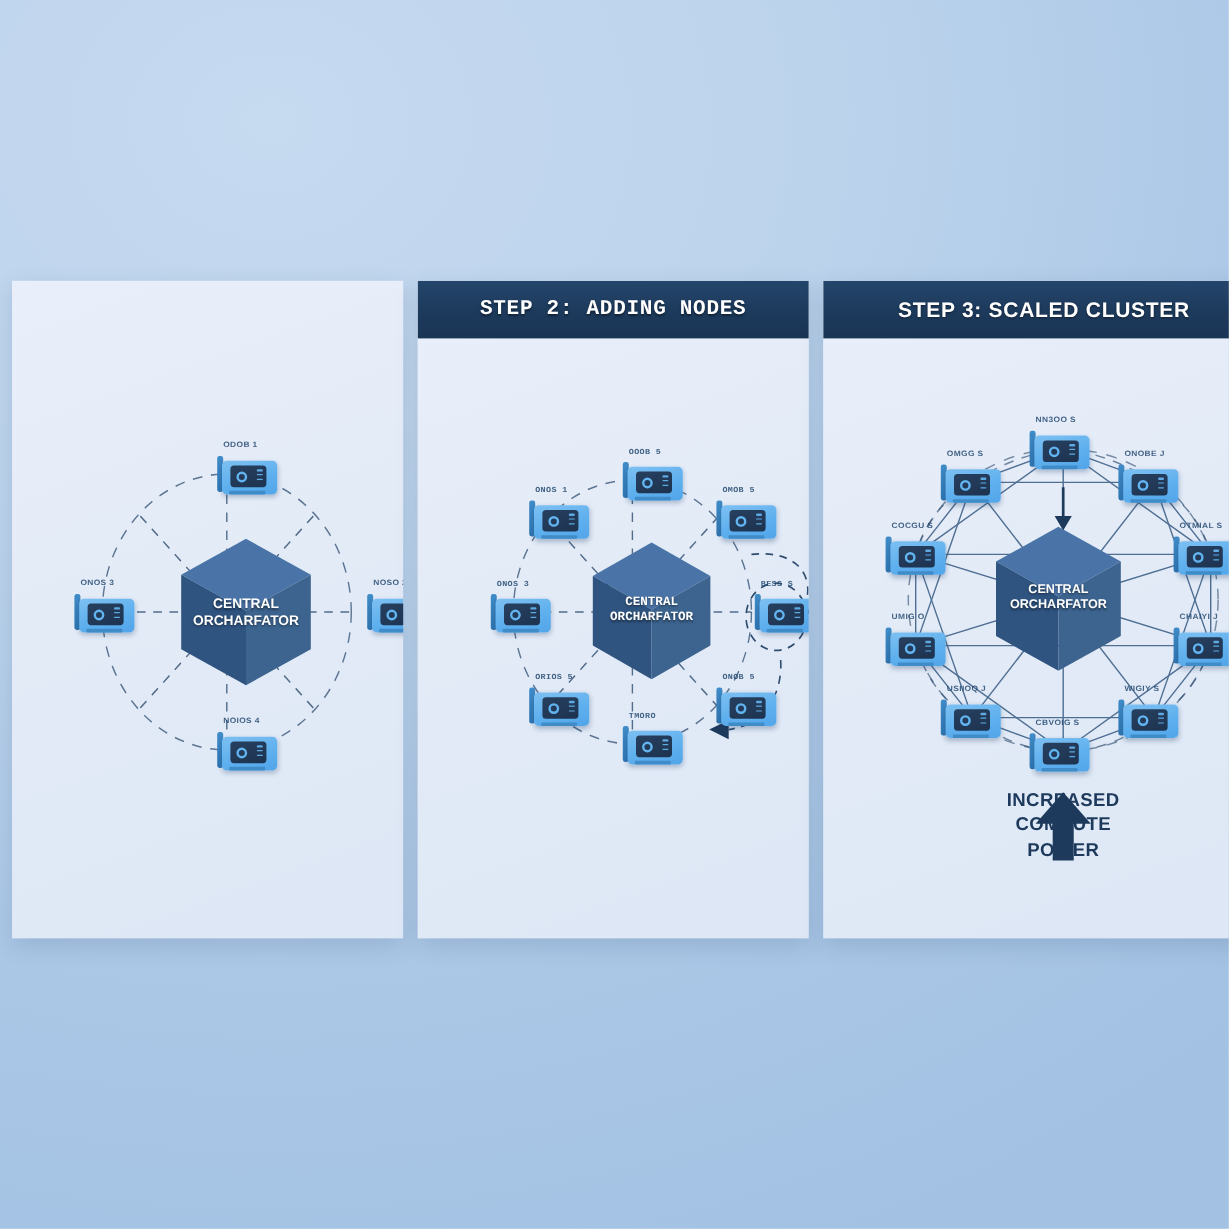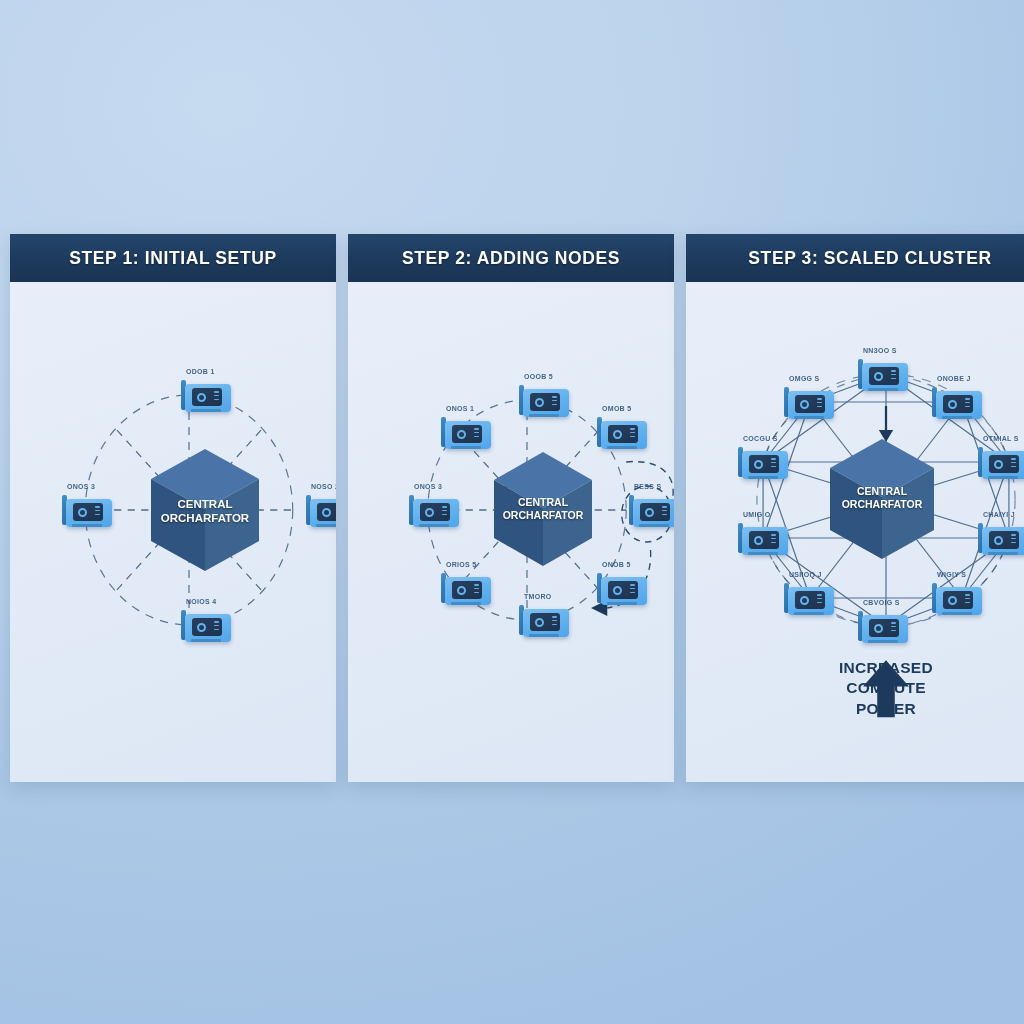--- a/index.html
+++ b/index.html
@@ -11,21 +11,21 @@
   }
   #stage{position:relative;width:1024px;height:1024px;}
 
   .panel{
     position:absolute;top:234px;height:548px;
     background:linear-gradient(160deg,#e9effa 0%,#e3ebf7 45%,#dde7f5 100%);
     box-shadow:0 6px 18px rgba(30,60,100,.16);
     overflow:hidden;
   }
   #panel1{left:10px;width:326px;}
-  #panel2{left:348px;width:326px;}
+  #panel2{left:348px;width:326px;font-family:Liberation Mono, monospace;}
   #panel3{left:686px;width:368px;}
 
   .panel-header{
     position:absolute;left:0;top:0;right:0;height:48px;
     background:linear-gradient(180deg,#24456b 0%,#1d3a5c 55%,#1a3453 100%);
     display:flex;align-items:center;justify-content:center;
   }
   .panel-header .htxt{
     color:#ffffff;font-size:17.5px;font-weight:bold;letter-spacing:.6px;
     text-shadow:0 1px 2px rgba(0,0,0,.45);white-space:nowrap;
@@ -94,23 +94,20 @@
     color:#1d3a5c;font-size:15.5px;font-weight:bold;line-height:1.32;
     letter-spacing:.3px;
   }
 </style>
 </head>
 <body>
 
 <div id="stage">
 
   <div class="panel" id="panel1">
-    <div class="panel-header">
-      <span class="htxt">STEP 1: INITIAL SETUP</span>
-    </div>
     <div class="canvas">
       <svg viewBox="0 0 326 500" preserveAspectRatio="none">
         <circle cx="163" cy="228" r="115" fill="none" stroke="#2f4d70" stroke-width="1.3" stroke-dasharray="9 8" opacity=".75"></circle>
         <g stroke="#2f4d70" stroke-width="1.3" stroke-dasharray="8 7" opacity=".8">
           <line x1="163" y1="228" x2="163" y2="113"></line>
           <line x1="163" y1="228" x2="163" y2="343"></line>
           <line x1="163" y1="228" x2="48" y2="228"></line>
           <line x1="163" y1="228" x2="278" y2="228"></line>
           <line x1="163" y1="228" x2="82" y2="147"></line>
           <line x1="163" y1="228" x2="244" y2="147"></line>

